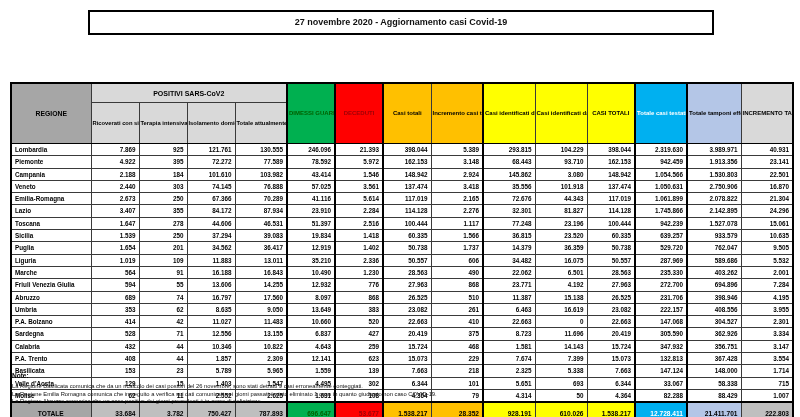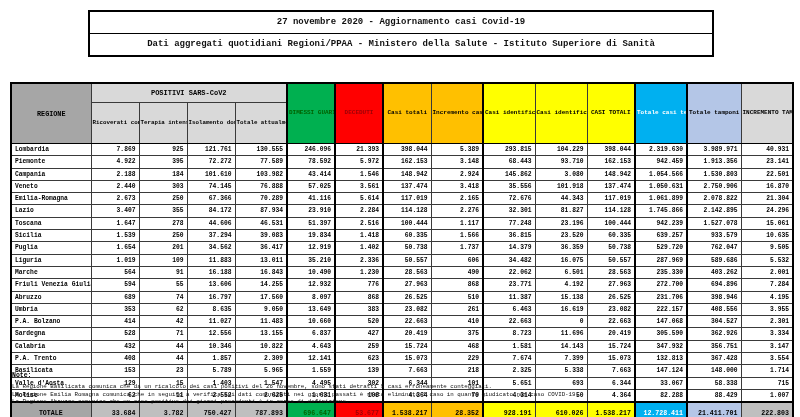--- a/index.html
+++ b/index.html
@@ -1,18 +1,18 @@
 <!DOCTYPE html>
 <html><head>
 <meta charset="utf-8">
 <style>
   html,body{margin:0;padding:0;background:#fff;}
   .canvas{
     position:relative;width:800px;height:417px;background:#ffffff;overflow:hidden;
-    font-family:Liberation Mono, monospace;color:#000;
+    font-family:Liberation Sans, sans-serif;color:#000;
   }
   
   .title-box{
     position:absolute;left:88px;top:10px;width:622px;border:2px solid #000;background:#fff;
   }
   .title-line{
     height:21px;line-height:21px;text-align:center;font-size:9px;font-weight:600;color:#111;
   }
   .title-line + .title-line{border-top:1.5px solid #000;}
 
@@ -41,21 +41,20 @@
   .note-title{font-size:6.5px;font-weight:700;margin-bottom:4px;}
   .note-line{font-size:5.8px;line-height:7.6px;color:#111;}
 </style>
 </head>
 <body>
 
 <div class="canvas">
 
   <div class="title-box">
     <div class="title-line">27 novembre 2020 - Aggiornamento casi Covid-19</div>
-    <div class="title-line">Dati aggregati quotidiani Regioni/PPAA - Ministero della Salute - Istituto Superiore di Sanità</div>
   </div>
 
   <table class="covid">
     <colgroup>
         <col style="width: 80px;">
         <col style="width: 48px;">
         <col style="width: 48px;">
         <col style="width: 48px;">
         <col style="width: 52px;">
         <col style="width: 48px;">

